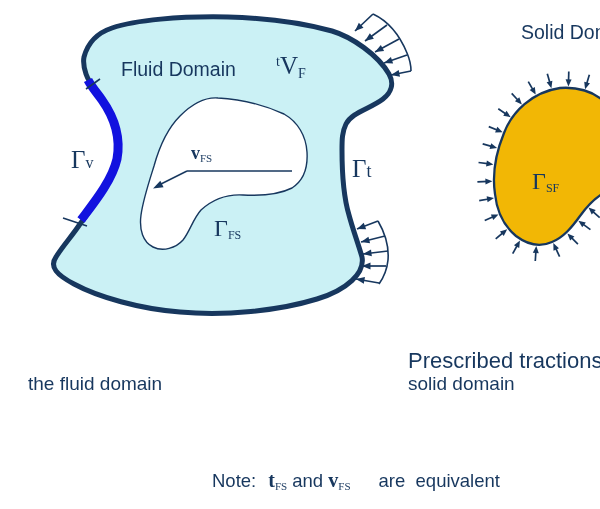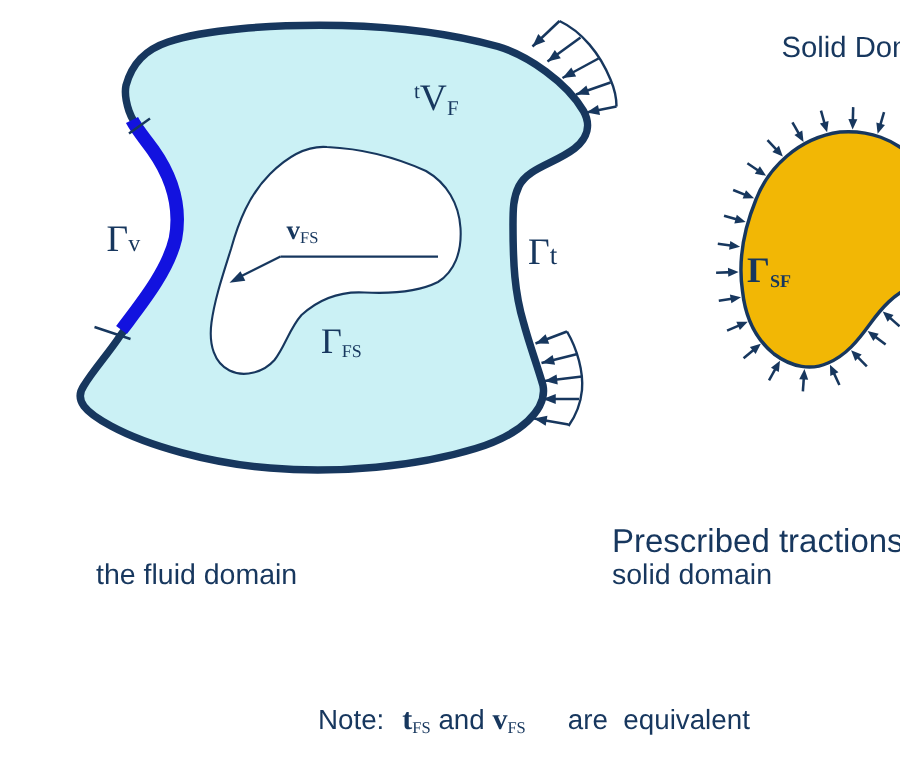--- a/index.html
+++ b/index.html
@@ -215,20 +215,23 @@
           <line x1="-15" y1="0" x2="-4" y2="0"></line>
           <path d="M0,0 L-7,-3 L-7,3 Z"></path>
         </g>
         <g transform="translate(568.4 86.4) rotate(91.5)">
           <line x1="-15" y1="0" x2="-4" y2="0"></line>
           <path d="M0,0 L-7,-3 L-7,3 Z"></path>
         </g>
       </g>
   </svg>
 
+  <div class="lbl sans" style="left:121px;top:60px;font-size:19.5px;">
+    <span>Fluid Domain</span>
+  </div>
   <div class="lbl serif" style="left:276px;top:53px;font-size:25px;">
     <span class="sup" style="font-size:14px;">t</span><span>V</span><span class="sub" style="font-size:14px;">F</span>
   </div>
   <div class="lbl serif" style="left:71px;top:147px;font-size:25px;font-family:Liberation Serif, serif;">
     <span>Γ</span><span style="font-size:16px;">v</span>
   </div>
   <div class="lbl serif" style="left:352px;top:156px;font-size:25px;">
     <span>Γ</span><span style="font-size:18px;">t</span>
   </div>
   <div class="lbl serif b" style="left:191px;top:144px;font-size:18px;">
@@ -237,25 +240,25 @@
   <div class="lbl serif" style="left:214px;top:216px;font-size:24px;">
     <span>Γ</span><span class="sub" style="font-size:12px;">FS</span>
   </div>
 
   <div class="lbl sans" style="left:521px;top:23px;font-size:19.5px;">
     <span>Solid Domain</span>
   </div>
   <div class="lbl serif" style="left:602px;top:133px;font-size:24px;">
     <span class="sup" style="font-size:13px;">t</span><span>V</span>
   </div>
-  <div class="lbl serif" style="left:498px;top:169px;font-size:24px;font-weight:bold;">
+  <div class="lbl serif" style="left:532px;top:169px;font-size:24px;">
     <span>Γ</span><span class="sub" style="font-size:12px;">SF</span>
   </div>
 
-  <div class="lbl sans" style="left:28px;top:374px;font-size:19px;margin-left:36px;">
+  <div class="lbl sans" style="left:28px;top:374px;font-size:19px;">
     <span>the fluid domain</span>
   </div>
   <div class="lbl sans" style="left:408px;top:350px;font-size:22px;">
     <span>Prescribed tractions</span>
   </div>
   <div class="lbl sans" style="left:408px;top:374px;font-size:19px;">
     <span>solid domain</span>
   </div>
 
 

